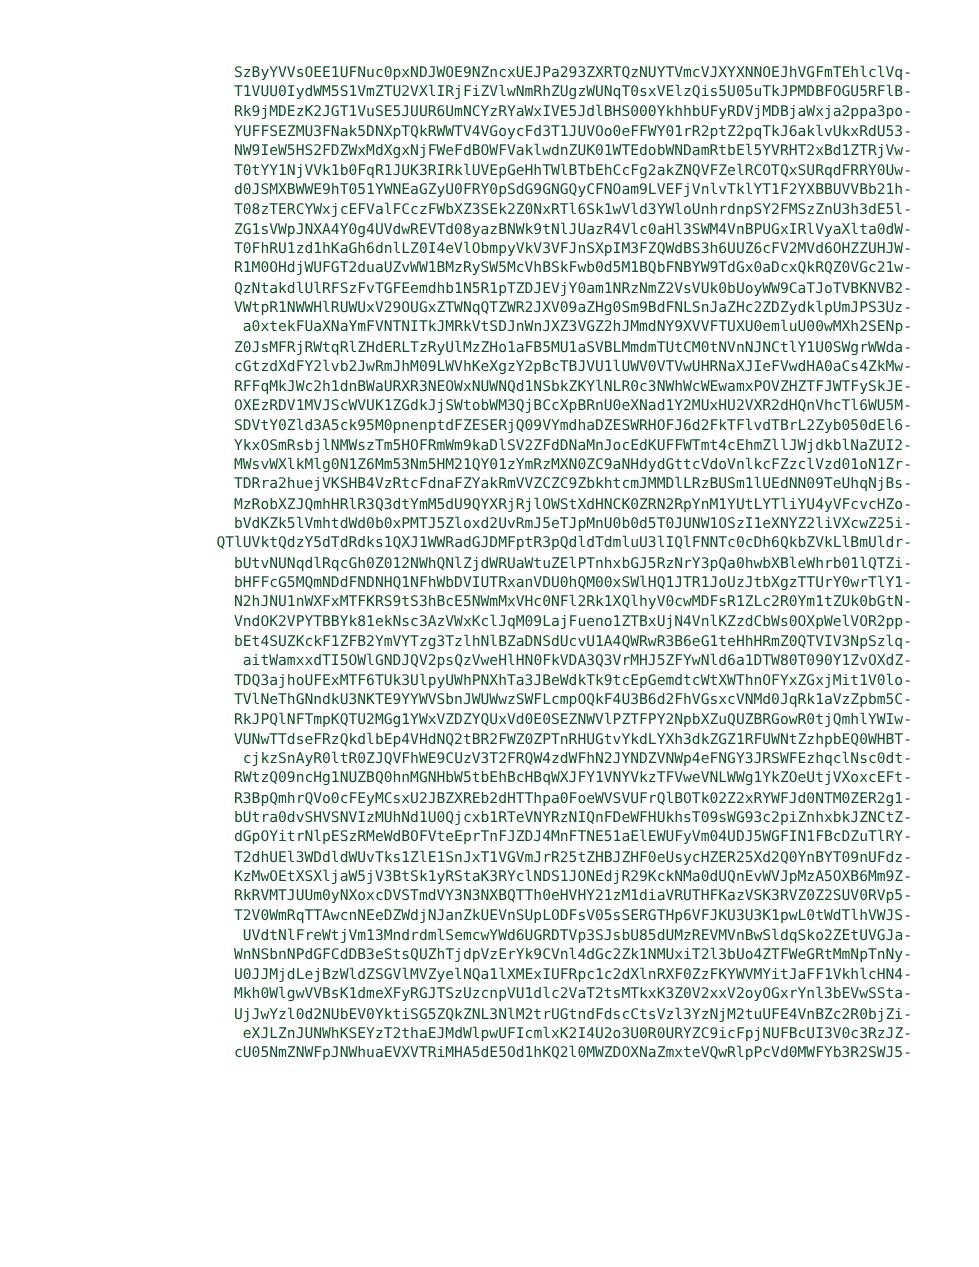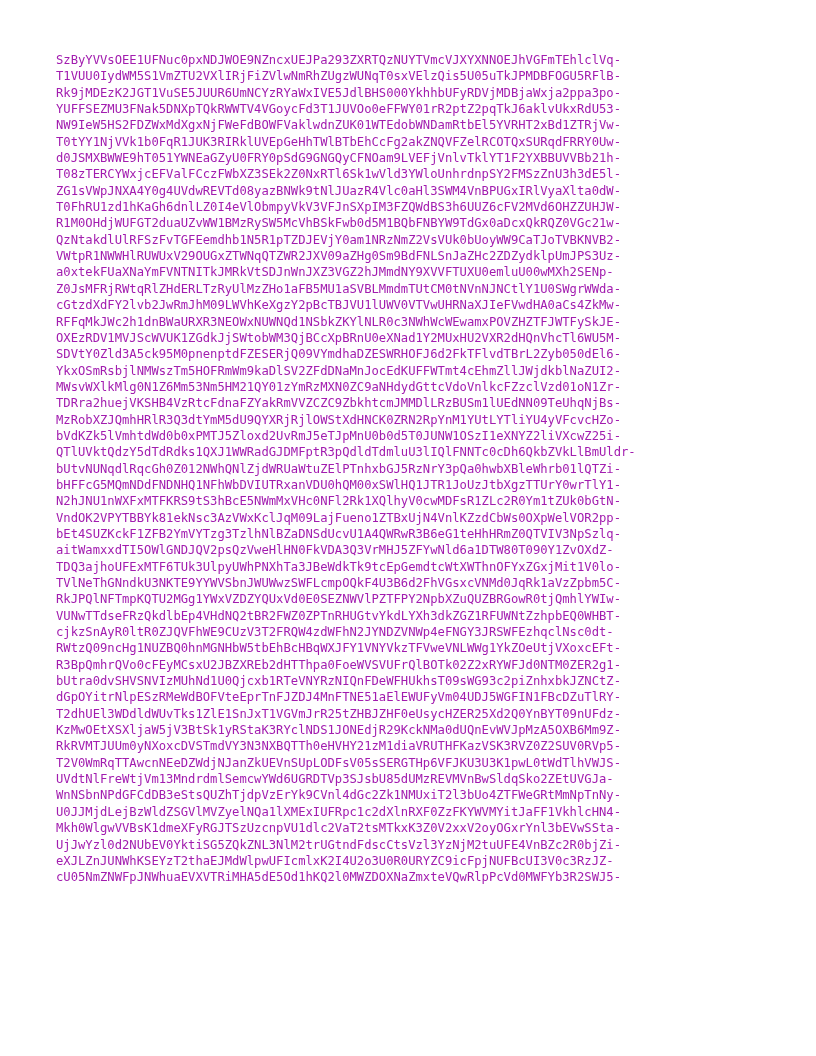--- a/index.html
+++ b/index.html
@@ -18,25 +18,26 @@
     height: 1056px;
     box-sizing: border-box;
     padding: 52px 56px 40px 56px;
     background: #ffffff;
   }
   .blob {
     margin: 0;
     font-family: "DejaVu Sans Mono", "Liberation Mono", monospace;
     font-size: 12.2px;
     line-height: 16.35px;
-    color: #a21caf;
+    color: #14532d;
     white-space: pre;
     letter-spacing: 0px;
     word-break: normal;
     overflow-wrap: normal;
+    text-align: right;
   }
 </style>
 </head>
 <body>
 
 <div class="page">
   <pre class="blob">SzByYVVsOEE1UFNuc0pxNDJWOE9NZncxUEJPa293ZXRTQzNUYTVmcVJXYXNNOEJhVGFmTEhlclVq-
 T1VUU0IydWM5S1VmZTU2VXlIRjFiZVlwNmRhZUgzWUNqT0sxVElzQis5U05uTkJPMDBFOGU5RFlB-
 Rk9jMDEzK2JGT1VuSE5JUUR6UmNCYzRYaWxIVE5JdlBHS000YkhhbUFyRDVjMDBjaWxja2ppa3po-
 YUFFSEZMU3FNak5DNXpTQkRWWTV4VGoycFd3T1JUVOo0eFFWY01rR2ptZ2pqTkJ6aklvUkxRdU53-

